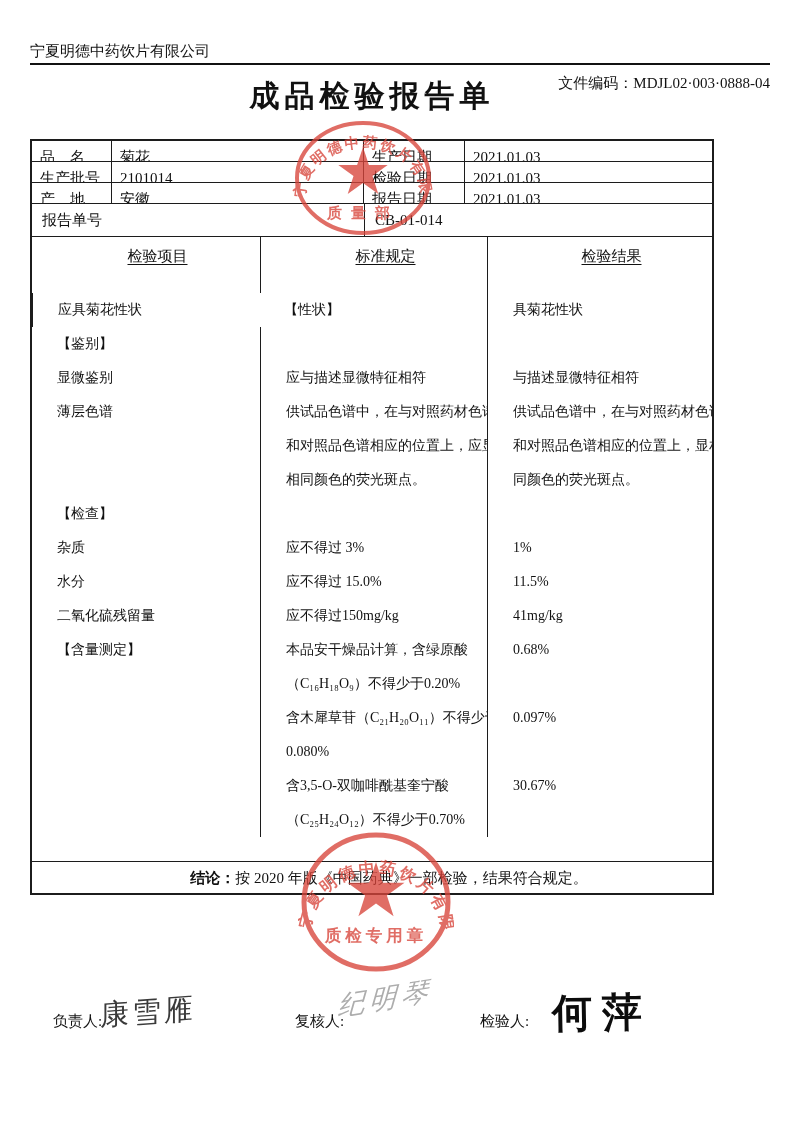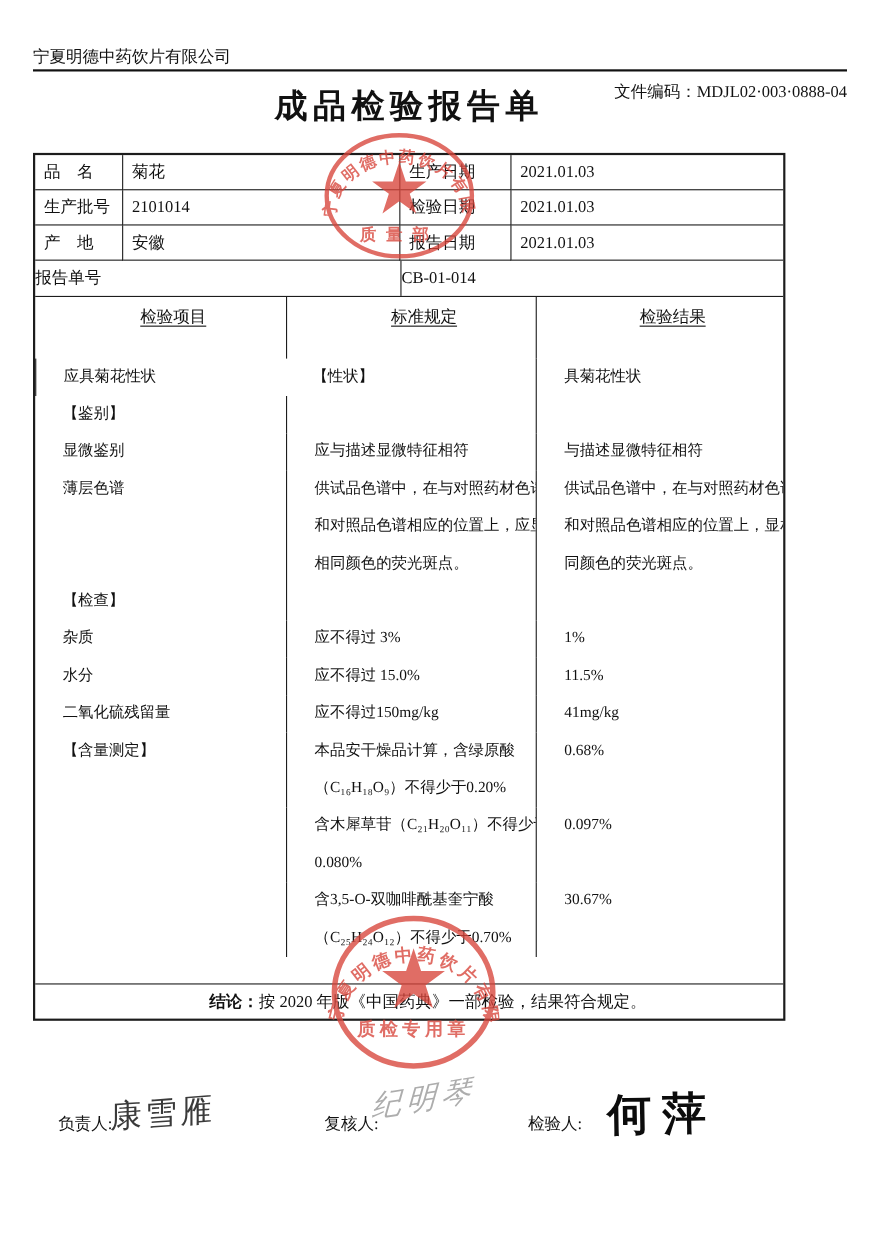--- a/index.html
+++ b/index.html
@@ -9,26 +9,26 @@
   
   .hdr-company{left:30px;top:42px;font-size:15px;}
   .hdr-code{right:30px;top:42px;font-size:15px;margin-top:32px;}
   .hdr-rule{left:30px;top:63px;width:740px;height:2px;background:#111;}
   .doc-title{left:30px;top:76px;width:684px;text-align:center;
              font-size:30px;font-weight:bold;letter-spacing:5px;}
   
   .doc-table{left:30px;top:139px;width:684px;border:2px solid #1c1c1c;box-sizing:border-box;}
   
   .info-grid{display:grid;grid-template-columns:80px 252px 101px 1fr;}
-  .info-grid .cell{height:32px;line-height:32px;font-size:15px;padding-left:8px;
+  .info-grid .cell{height:21px;line-height:32px;font-size:15px;padding-left:8px;
       border-bottom:1.5px solid #1c1c1c;border-right:1.5px solid #1c1c1c;
       box-sizing:border-box;white-space:nowrap;overflow:hidden;}
   .info-grid .last{border-right:none;}
   .rpt-row{display:grid;grid-template-columns:333px 1fr;}
-  .rpt-row .cell{height:32px;line-height:32px;font-size:15px;padding-left:0;
+  .rpt-row .cell{height:32px;line-height:32px;font-size:15px;padding-left:10px;
       border-right:1.5px solid #1c1c1c;box-sizing:border-box;}
   .rpt-row .last{border-right:none;}
   
   .main-sec{border-top:1.5px solid #1c1c1c;min-height:625px;box-sizing:border-box;
             display:flex;flex-direction:column;}
   .mrow{display:flex;align-items:stretch;}
   .mrow .c1{width:228px;}
   .mrow .c2{width:227px;border-left:1.5px solid #1c1c1c;}
   .mrow .c3{flex:1;border-left:1.5px solid #1c1c1c;}
   .mrow .cell{box-sizing:border-box;font-size:14px;line-height:34px;

